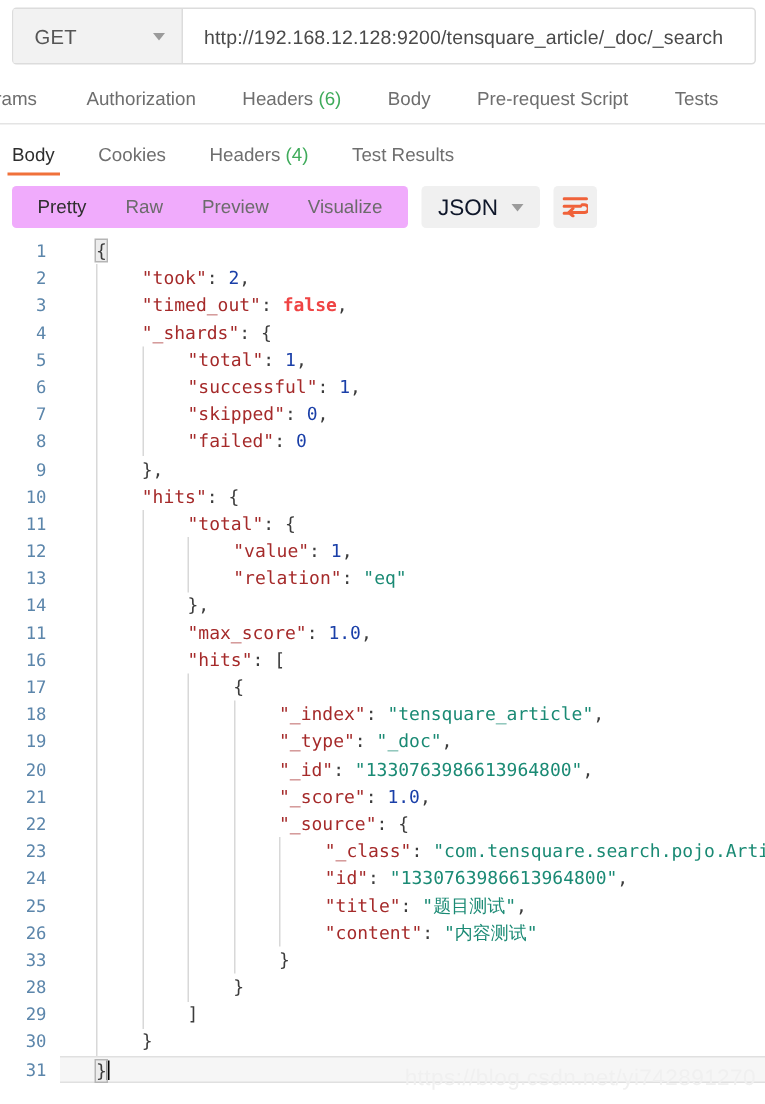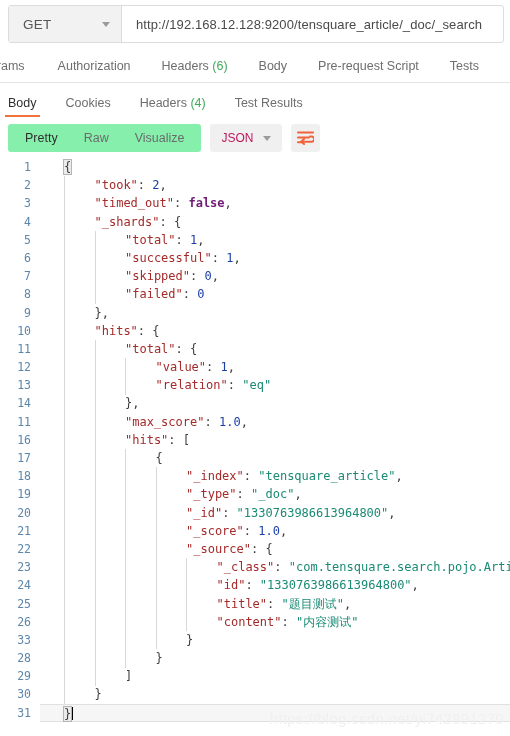--- a/index.html
+++ b/index.html
@@ -120,21 +120,21 @@
   .body-toolbar {
     display: flex;
     align-items: center;
     padding-left: 8px;
     margin-top: 7px;
     height: 28px;
   }
   .seg-group {
     display: flex;
     align-items: center;
-    background: #86efac;
+    background: #f0abfc;
     border-radius: 3px;
     height: 28px;
     padding: 0 4px;
   }
   .seg {
     font-size: 12.5px;
     color: #6b6b6b;
     padding: 0 13px;
     line-height: 28px;
   }
@@ -143,22 +143,22 @@
     display: flex;
     align-items: center;
     gap: 9px;
     background: #f0f0f0;
     border-radius: 3px;
     height: 28px;
     padding: 0 11px;
     margin-left: 9px;
   }
   .format-label {
-    font-size: 12px;
-    color: #be185d;
+    font-size: 15px;
+    color: #0f172a;
   }
   .wrap-btn {
     display: flex;
     align-items: center;
     justify-content: center;
     width: 29px;
     height: 28px;
     background: #f0f0f0;
     border-radius: 3px;
     margin-left: 9px;
@@ -205,21 +205,21 @@
     white-space: pre;
     box-sizing: border-box;
     position: relative;
     padding-left: 3px;
     height: 18.2px;
     overflow: visible;
   }
   .tok-key   { color: #a52a2a; }
   .tok-str   { color: #1a8a74; }
   .tok-num   { color: #1a3fa8; }
-  .tok-bool  { color: #701a75; font-weight: bold; }
+  .tok-bool  { color: #ef4444; font-weight: bold; }
   .tok-punct { color: #3c3c3c; }
   .tok-brace { color: #3c3c3c; }
 
   .bracket-hl {
     outline: 1px solid #b5b5b5;
     background: #ececec;
     padding: 0 0px;
   }
   .cursor {
     display: inline-block;
@@ -282,20 +282,21 @@
     <div class="tab active"><span>Body</span></div>
     <div class="tab"><span>Cookies</span></div>
     <div class="tab"><span>Headers</span><span class="count"> (4)</span></div>
     <div class="tab"><span>Test Results</span></div>
   </div>
 
 <div class="body-toolbar">
   <div class="seg-group" id="seg-group">
       <div class="seg active">Pretty</div>
       <div class="seg">Raw</div>
+      <div class="seg">Preview</div>
       <div class="seg">Visualize</div>
     </div>
 
   <div class="format-box">
     <span class="format-label">JSON</span>
     <span class="caret"></span>
   </div>
 
   <div class="wrap-btn">
     <svg width="17" height="14" viewBox="0 0 17 14">

